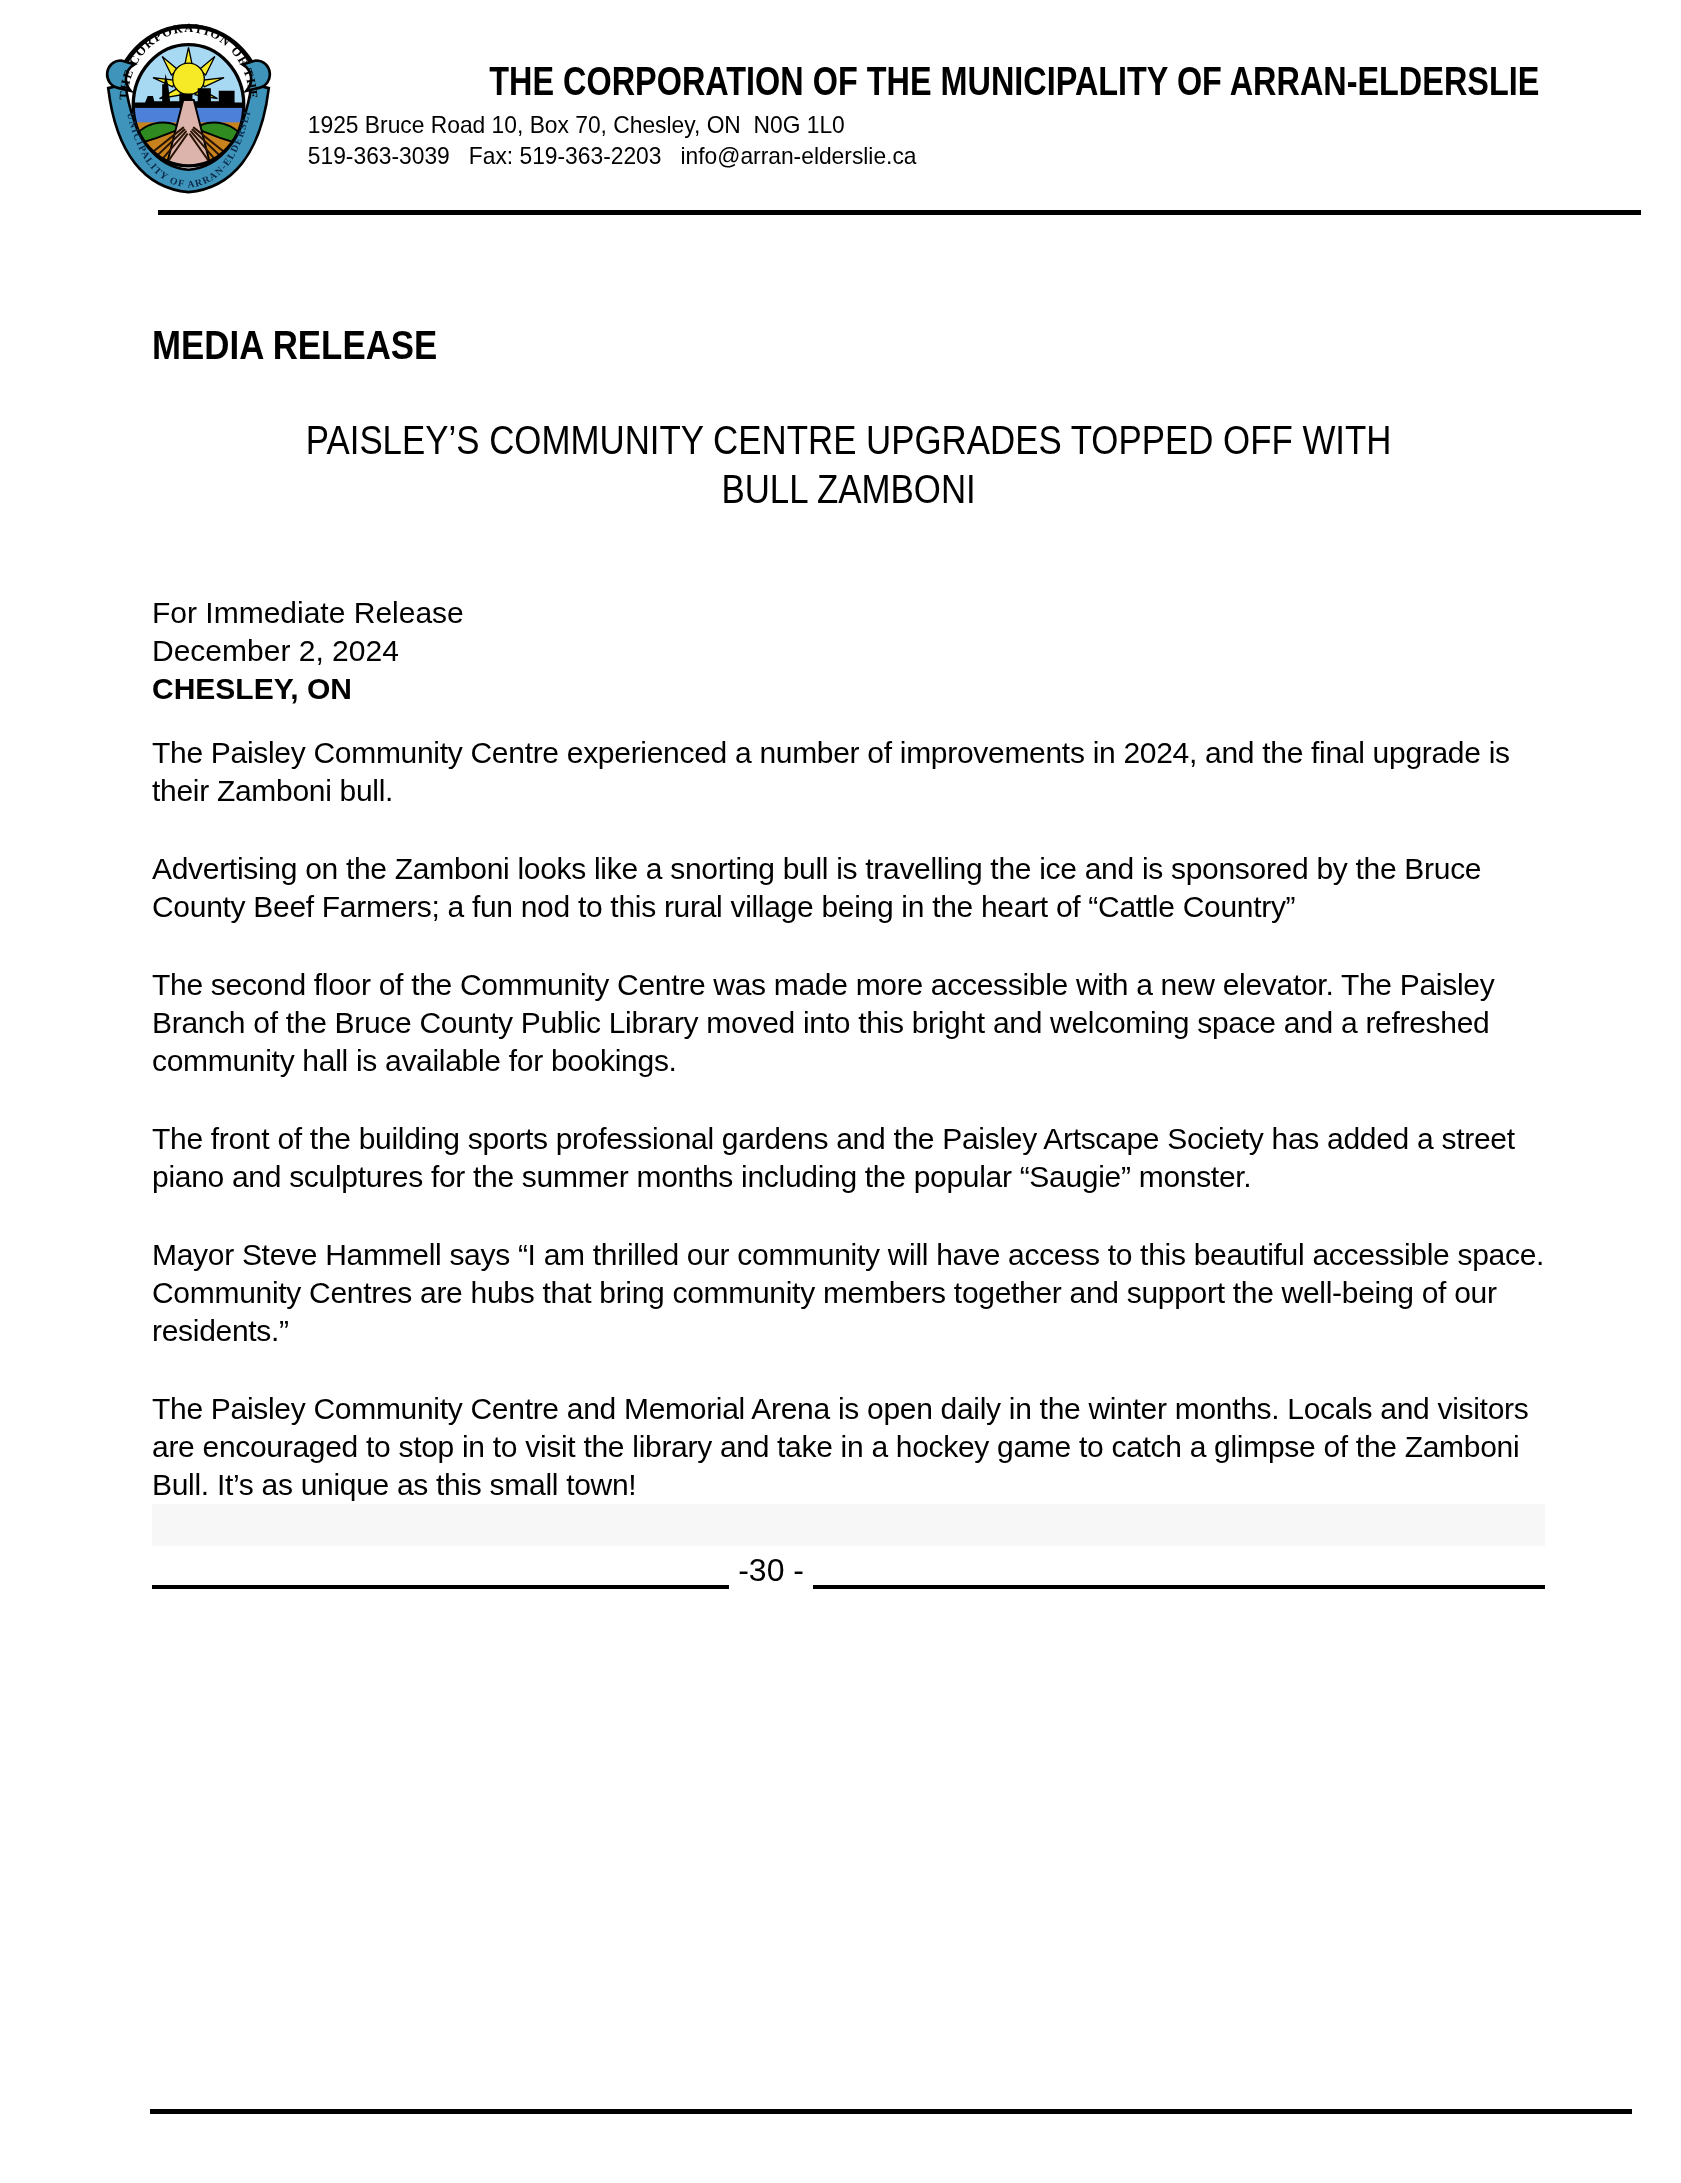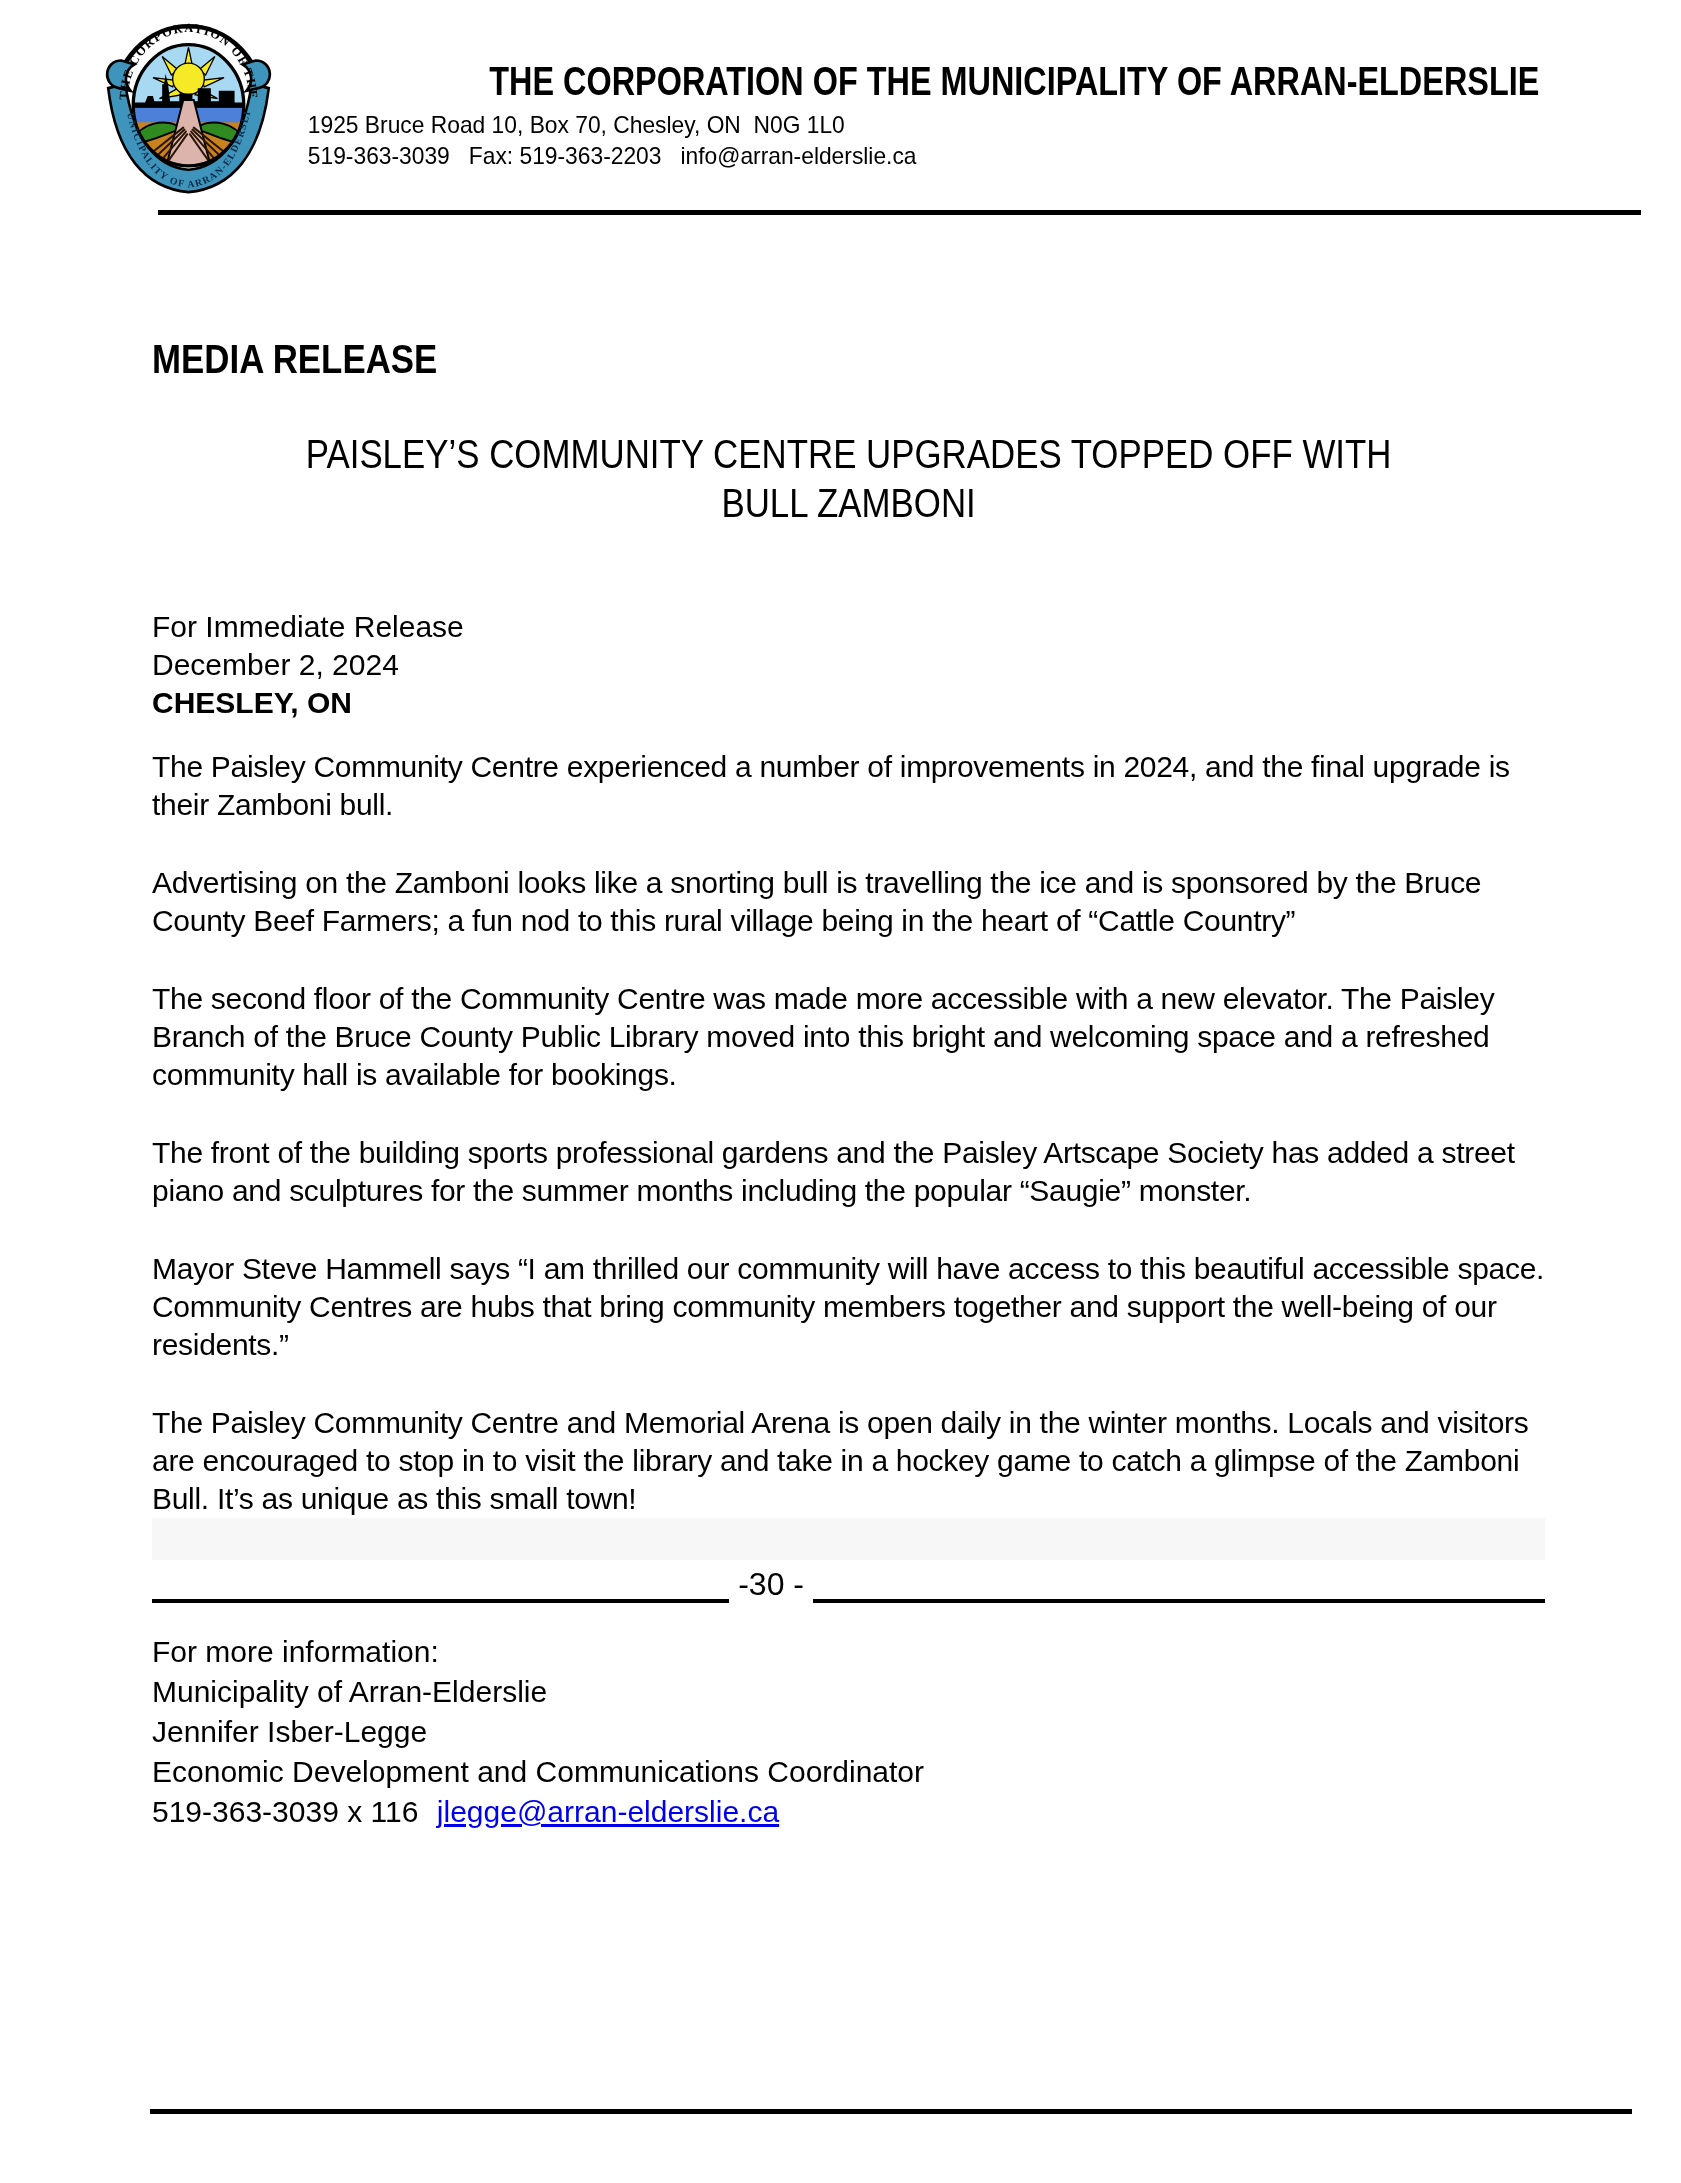--- a/index.html
+++ b/index.html
@@ -24,21 +24,21 @@
   }
   .addr {
     font-size:24px; line-height:31px;
     white-space:pre;
     transform:scaleX(0.95); transform-origin:100% 50%;
   }
   .addr-first { margin-top:5.3px; }
   .header-rule { position:absolute; left:158px; top:210px; width:1483px; height:5.3px; background:#000; }
 
   
-  main { position:absolute; left:152px; top:337px; width:1393px; }
+  main { position:absolute; left:152px; top:323px; width:1393px; }
   .kicker { font-size:41px; font-weight:bold; line-height:44px; }
   .kicker span, .headline span { display:inline-block; transform:scaleX(0.85); white-space:nowrap; }
   .kicker span { transform-origin:0 50%; }
   .headline { margin-top:49px; text-align:center; font-size:41px; font-weight:normal; line-height:49px; }
   .headline span { transform-origin:50% 50%; }
 
   .dateline { margin-top:80px; font-size:30px; line-height:38px; }
   .dateline .bold { font-weight:bold; }
 
   .body-copy { margin-top:26px; }
@@ -172,28 +172,19 @@
     </div>
 
     <div class="highlight-bar"></div>
 
     <div class="thirty-row">
       <div class="thirty-rule left"></div>
       <div class="thirty-label">-30 -</div>
       <div class="thirty-rule right"></div>
     </div>
 
-    <div class="contact">
-      <div>For more information:</div>
-      <div>Municipality of Arran-Elderslie</div>
-      <div>Jennifer Isber-Legge</div>
-      <div>Economic Development and Communications Coordinator</div>
-      <div>
-        <span>519-363-3039 x 116</span><a class="email-link" href="#">jlegge@arran-elderslie.ca</a>
-      </div>
-    </div>
 
   </main>
 
   <div class="footer-rule"></div>
 
 </div>
 
 
 </body></html>

